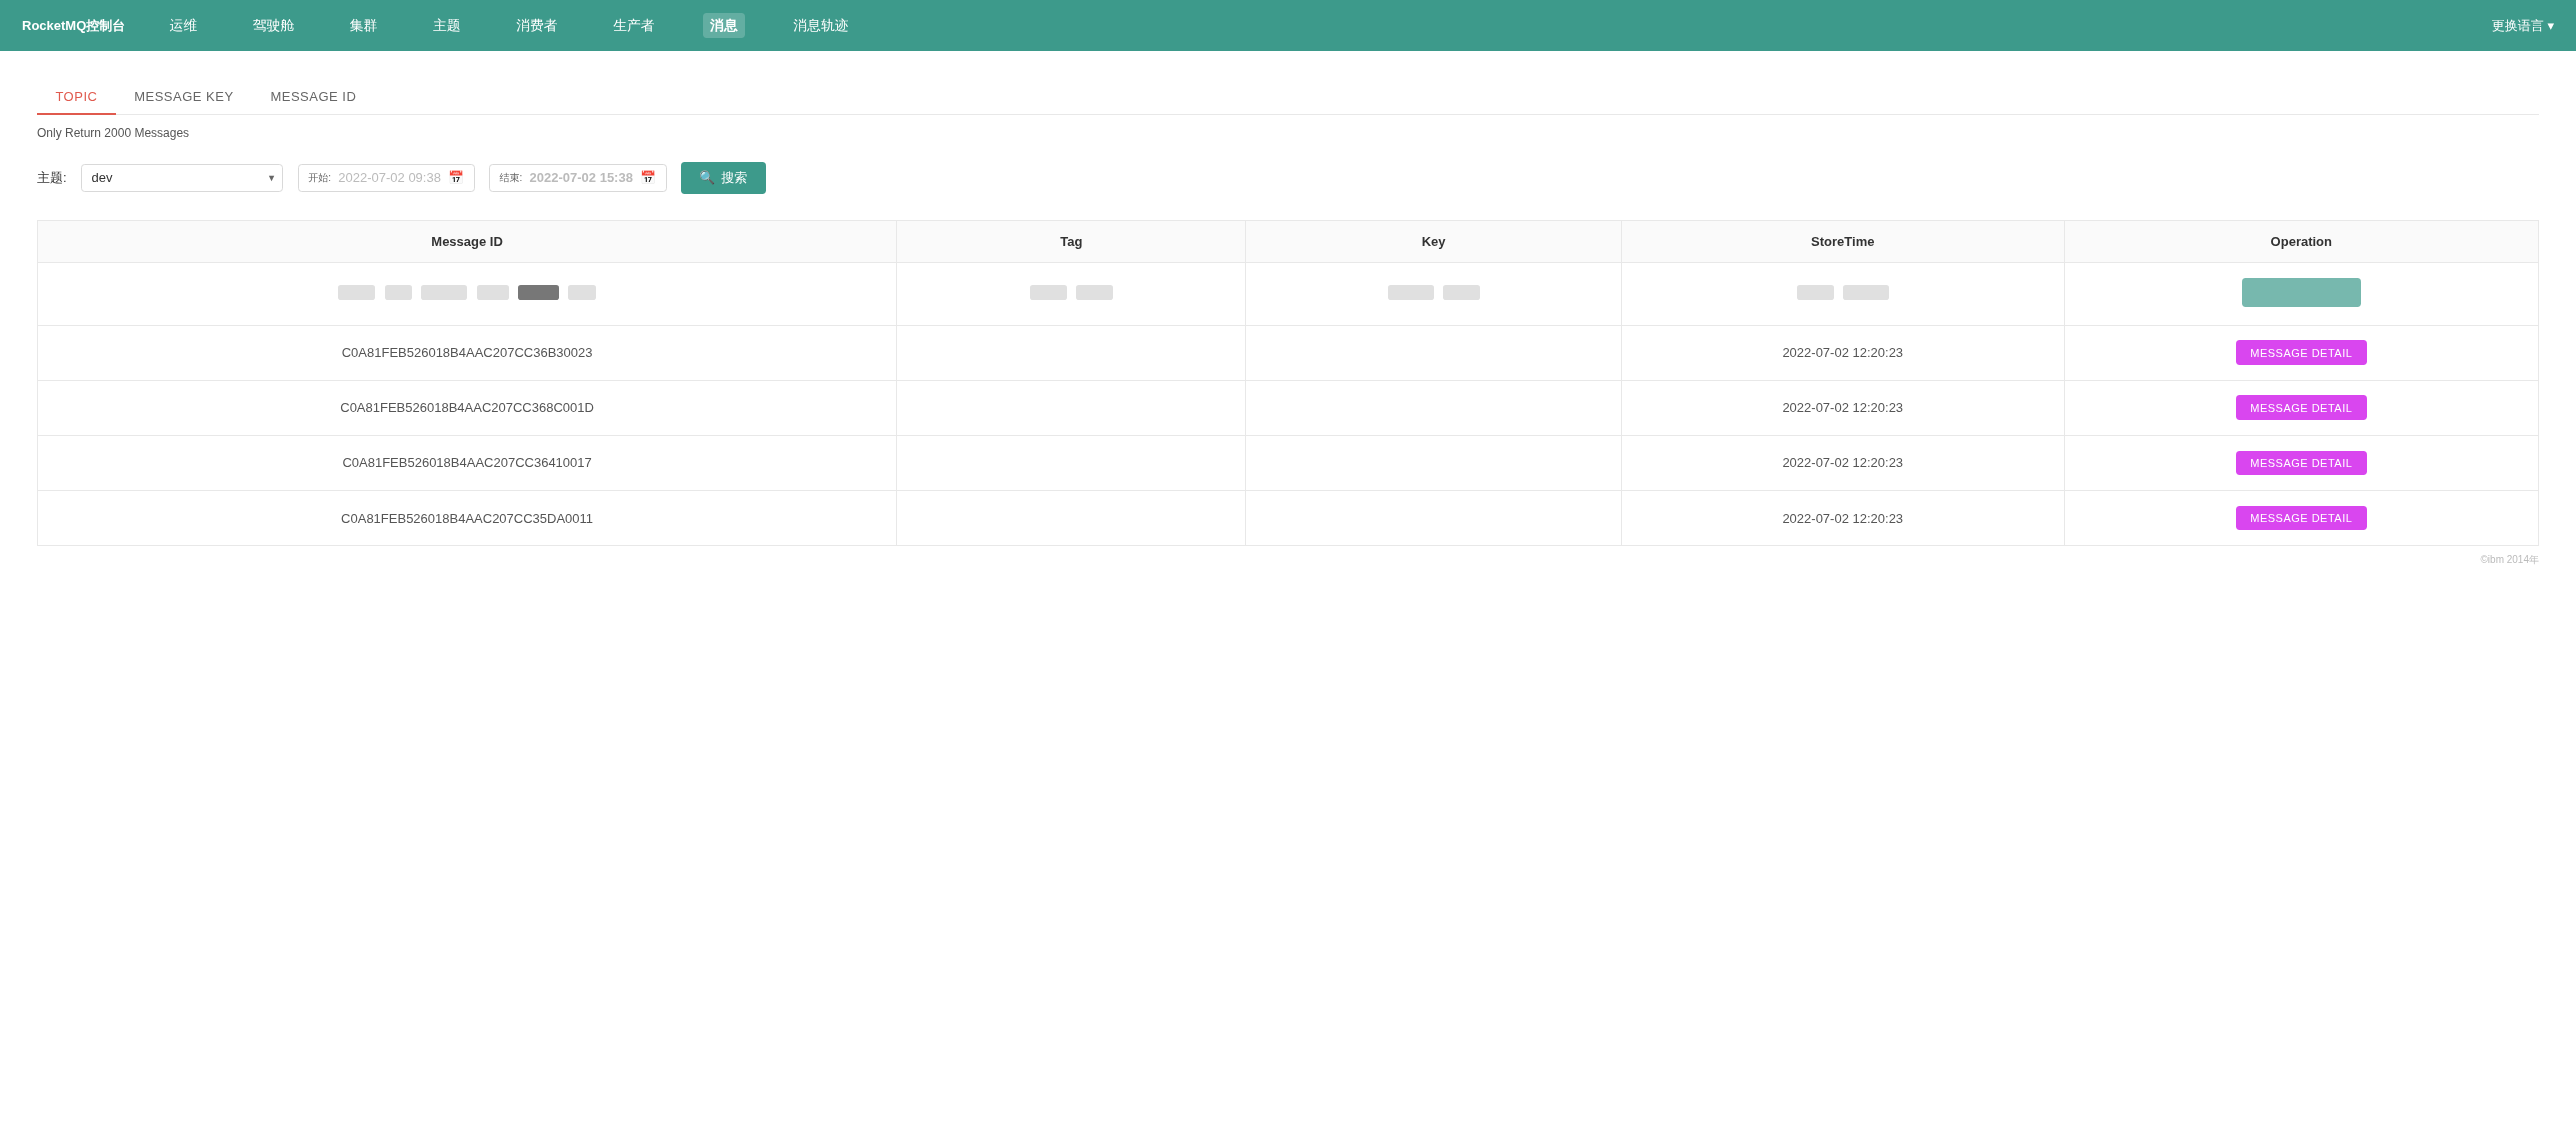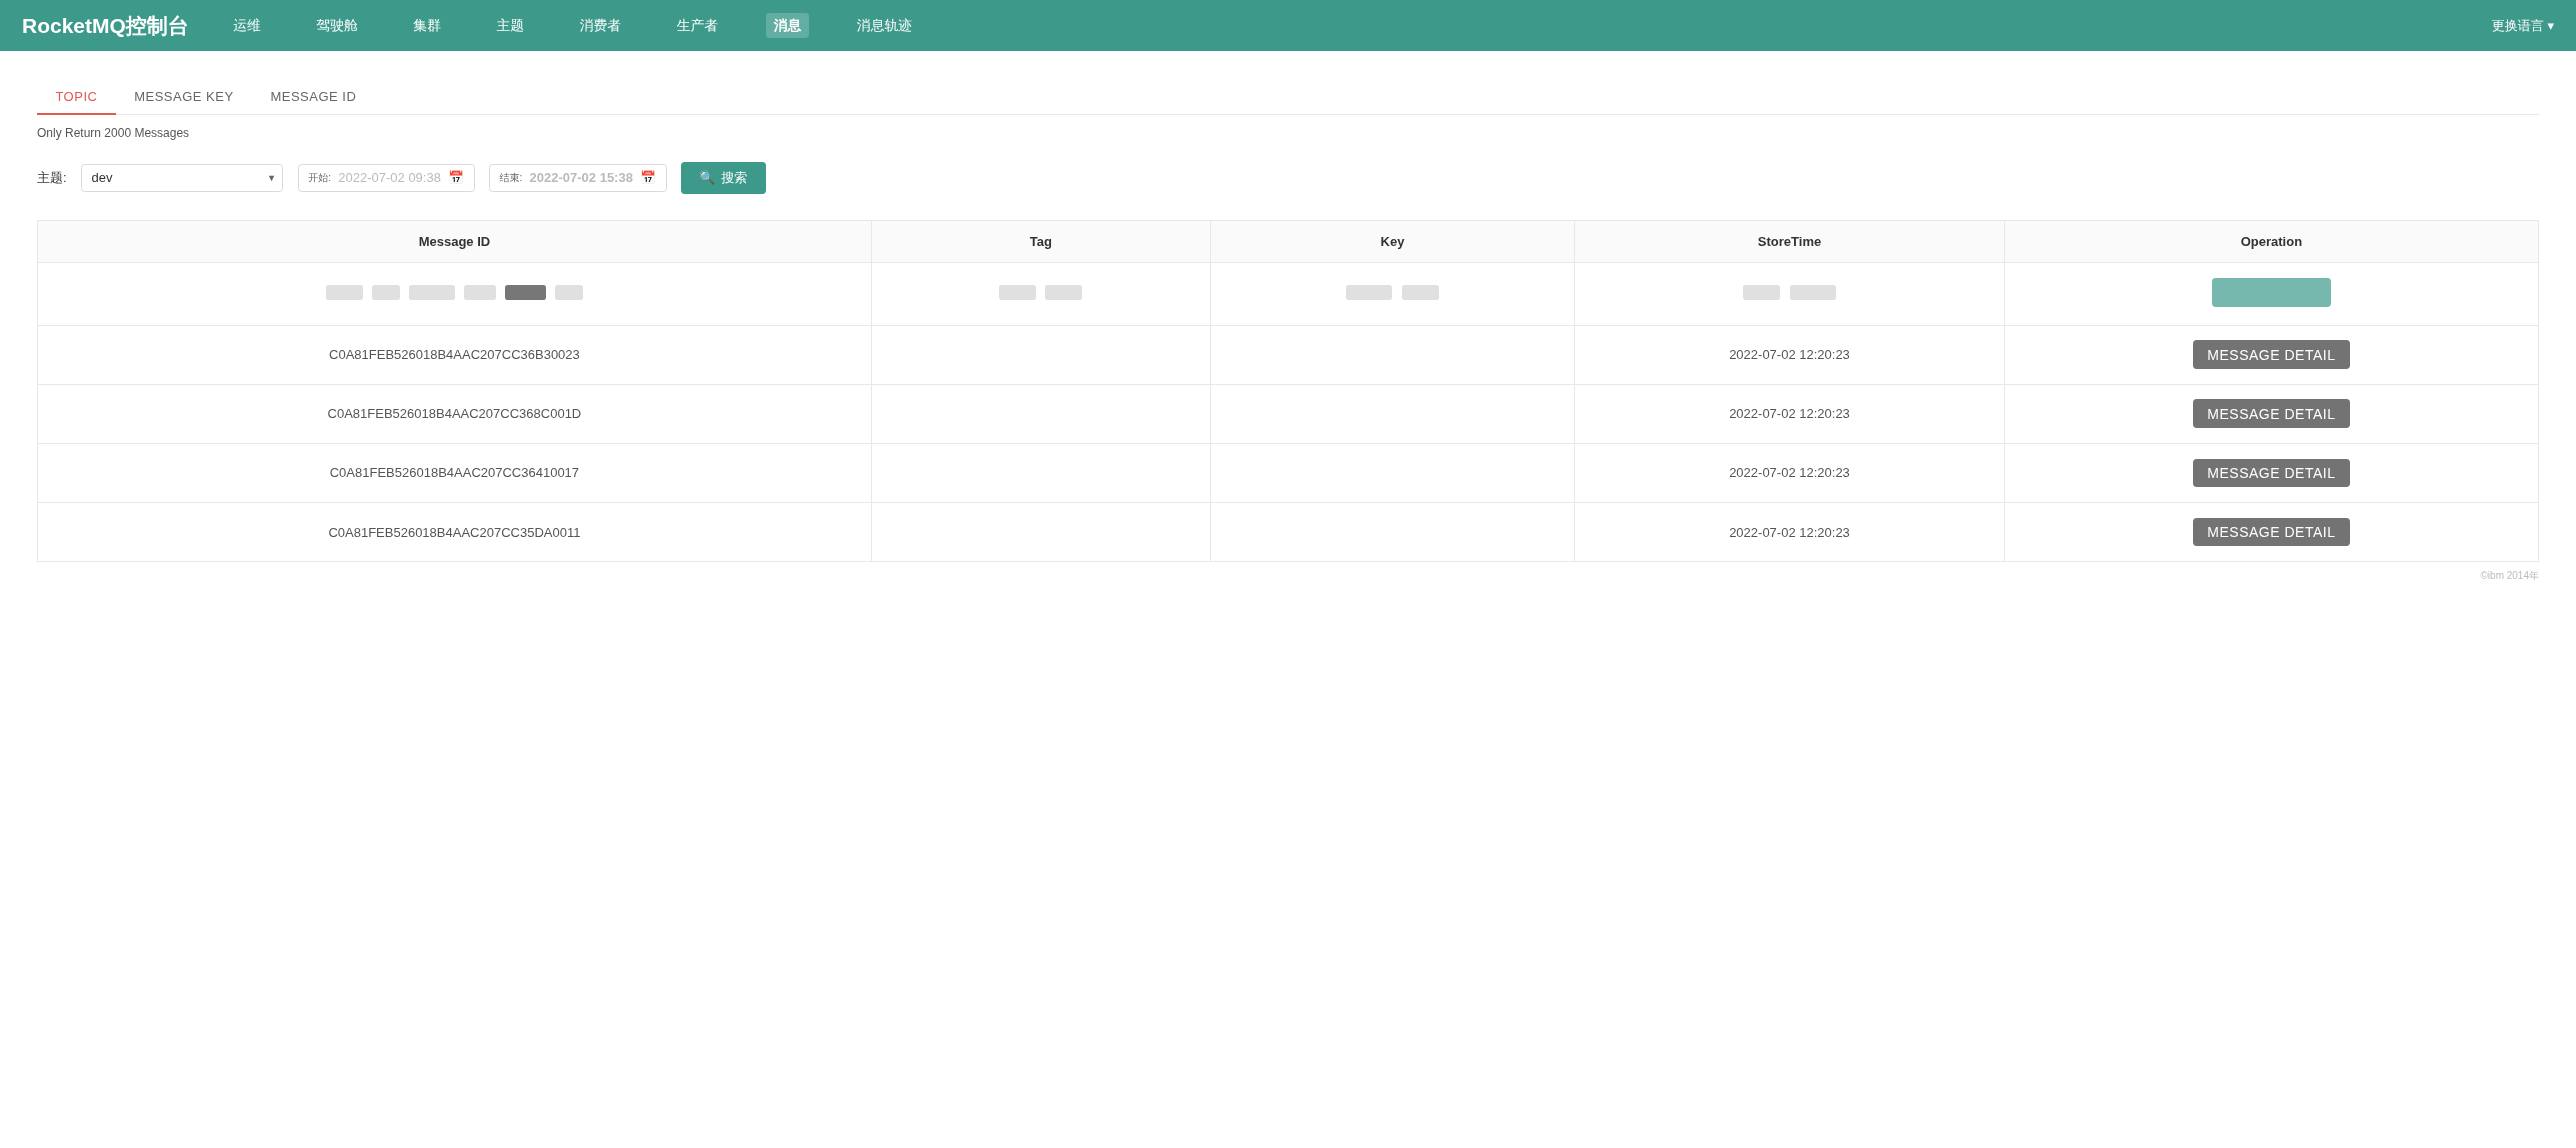--- a/index.html
+++ b/index.html
@@ -8,21 +8,21 @@
     
     .navbar {
       background: #3d9a8b;
       display: flex;
       align-items: center;
       padding: 0 22px;
       height: 51px;
       color: #fff;
     }
     .navbar-brand {
-      font-size: 21px;
+      font-size: 13px;
       font-weight: bold;
       margin-right: 37px;
       white-space: nowrap;
     }
     .navbar-menu {
       display: flex;
       gap: 41px;
       flex: 1;
     }
     .navbar-item {
@@ -164,26 +164,26 @@
       color: #333;
     }
     .data-table td {
       padding: 14.7px;
       text-align: center;
       border: 0.9px solid #e8e8e8;
       color: #555;
     }
 
     .msg-detail-btn {
-      background: #737373;
+      background: #d946ef;
       color: #fff;
       border: none;
       border-radius: 3.7px;
       padding: 6.4px 14.7px;
-      font-size: 14px;
+      font-size: 11px;
       cursor: pointer;
       font-weight: 500;
       letter-spacing: 0.5px;
       text-transform: uppercase;
     }
 
     
     .blur-block {
       display: inline-block;
       height: 14.7px;

